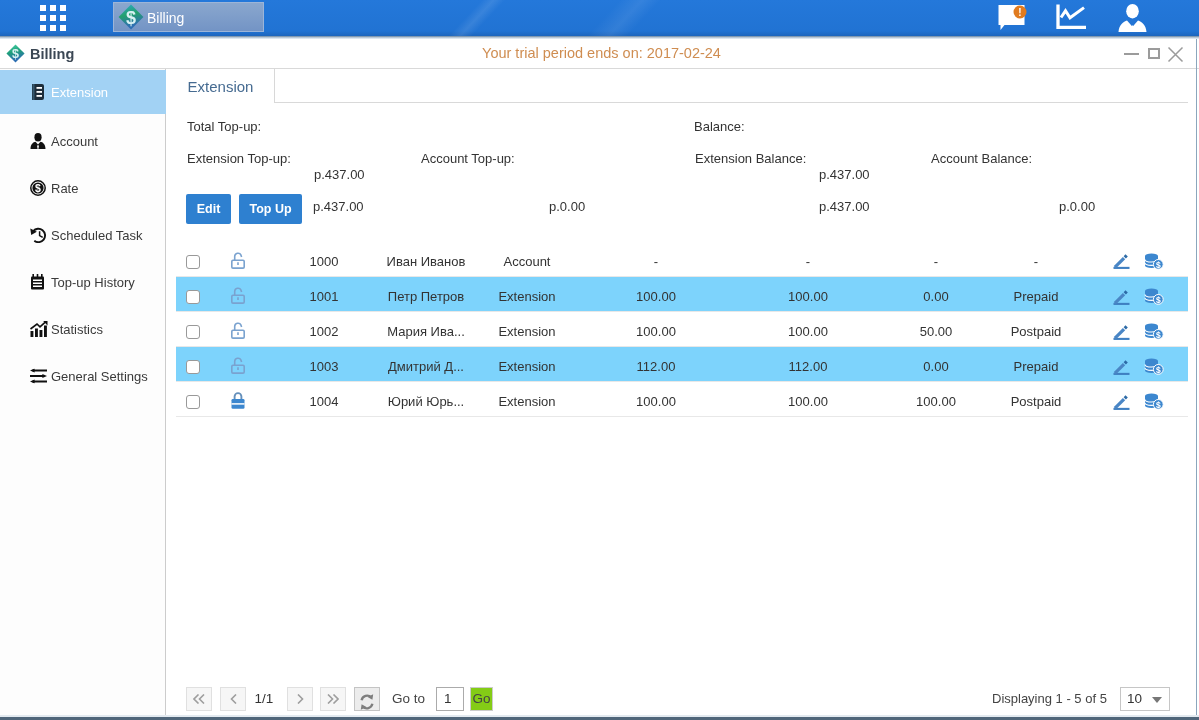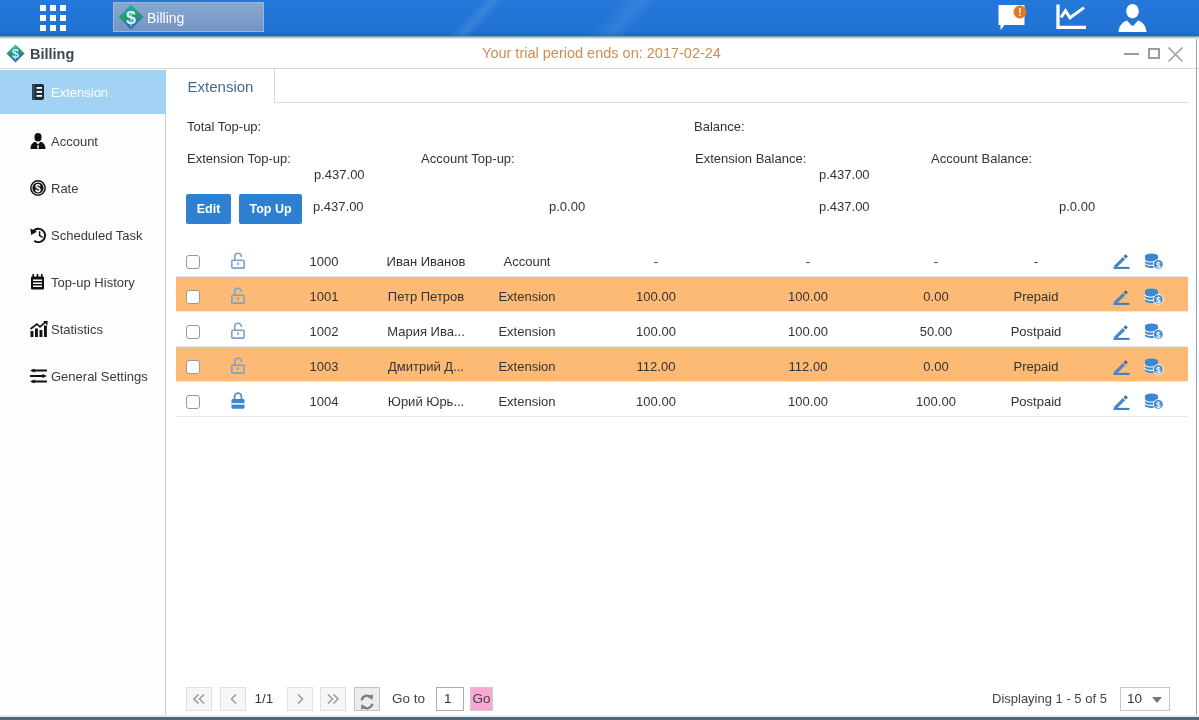--- a/index.html
+++ b/index.html
@@ -44,39 +44,39 @@
 
 .btn { position:absolute; top:194px; height:30px; background:#2e80d0; color:#fff; font-size:12.5px; font-weight:bold;
   border:none; border-radius:2px; text-align:center; line-height:30px; font-family:"Liberation Sans",sans-serif; }
 #btnEdit { left:186px; width:45px; }
 #btnTop { left:239px; width:63px; }
 
 
 #tbl { position:absolute; left:176px; top:241px; width:1012px; border-collapse:collapse; table-layout:fixed; font-size:13px; color:#333; }
 #tbl th { font-weight:normal; height:33px; padding-top:5px; border-top:1px solid #ccc; border-bottom:1px solid #ccc; text-align:center; color:#333; }
 #tbl td { height:35px; padding-top:6px; border-bottom:1px solid #e8e8e8; text-align:center; }
-#tbl tr.alt td { background:#fdba74; }
+#tbl tr.alt td { background:#7dd3fc; }
 .lk { margin-top:0px; }
 #tbl th .cb { margin-bottom:4px; }
 .cb { display:inline-block; width:14px; height:14px; border:1px solid #999; border-radius:3px; background:#fff; vertical-align:middle; }
 .opicons { position:relative; }
 .opicons svg { position:absolute; top:50%; }
 .opicons .pic { left:25px; margin-top:-5px; }
 .opicons .coin { left:56px; margin-top:-5.5px; }
 
 
 .pbtn { position:absolute; top:687px; width:26px; height:24px; background:#f6f6f6; border:1px solid #e0e0e0;
   text-align:center; line-height:20px; }
 .pbtn svg { vertical-align:middle; }
 .pbtn.rf { background:#ececec; border-color:#c4c4c4; line-height:26px; }
 #pglbl { position:absolute; top:687px; left:244px; width:40px; text-align:center; line-height:24px; font-size:13.5px; color:#333; }
 #goto { position:absolute; top:687px; left:392px; line-height:24px; font-size:13.5px; color:#444; }
 #goinput { position:absolute; top:687px; left:436px; width:28px; height:24px; border:1px solid #ababab; background:#fff;
   font-size:13.5px; color:#333; line-height:22px; padding-left:7px; }
-#gobtn { position:absolute; top:687px; left:470px; width:23px; height:24px; background:#f9a8d4; border:1px solid #ccc;
+#gobtn { position:absolute; top:687px; left:470px; width:23px; height:24px; background:#84cc16; border:1px solid #ccc;
   text-align:center; line-height:22px; font-size:13.5px; color:#444; }
 #displaying { position:absolute; top:691px; left:992px; font-size:13px; color:#444; }
 #pagesel { position:absolute; top:687px; left:1120px; width:50px; height:24px; border:1px solid #c6c6c6; background:#fff; }
 #pagesel .v { position:absolute; left:6px; top:3px; font-size:13.5px; color:#333; }
 #pagesel .tri { position:absolute; right:7px; top:9px; width:0; height:0; border-left:5px solid transparent; border-right:5px solid transparent; border-top:6px solid #777; }
 
 
 #rightedge { position:absolute; left:1196px; top:36px; width:1px; height:681px; background:#8ba6bd; }
 #footlight { position:absolute; left:0; top:715px; width:1199px; height:2px; background:#e3eaf0; }
 #footdark { position:absolute; left:0; top:717px; width:1199px; height:3px; background:#50667a; }

